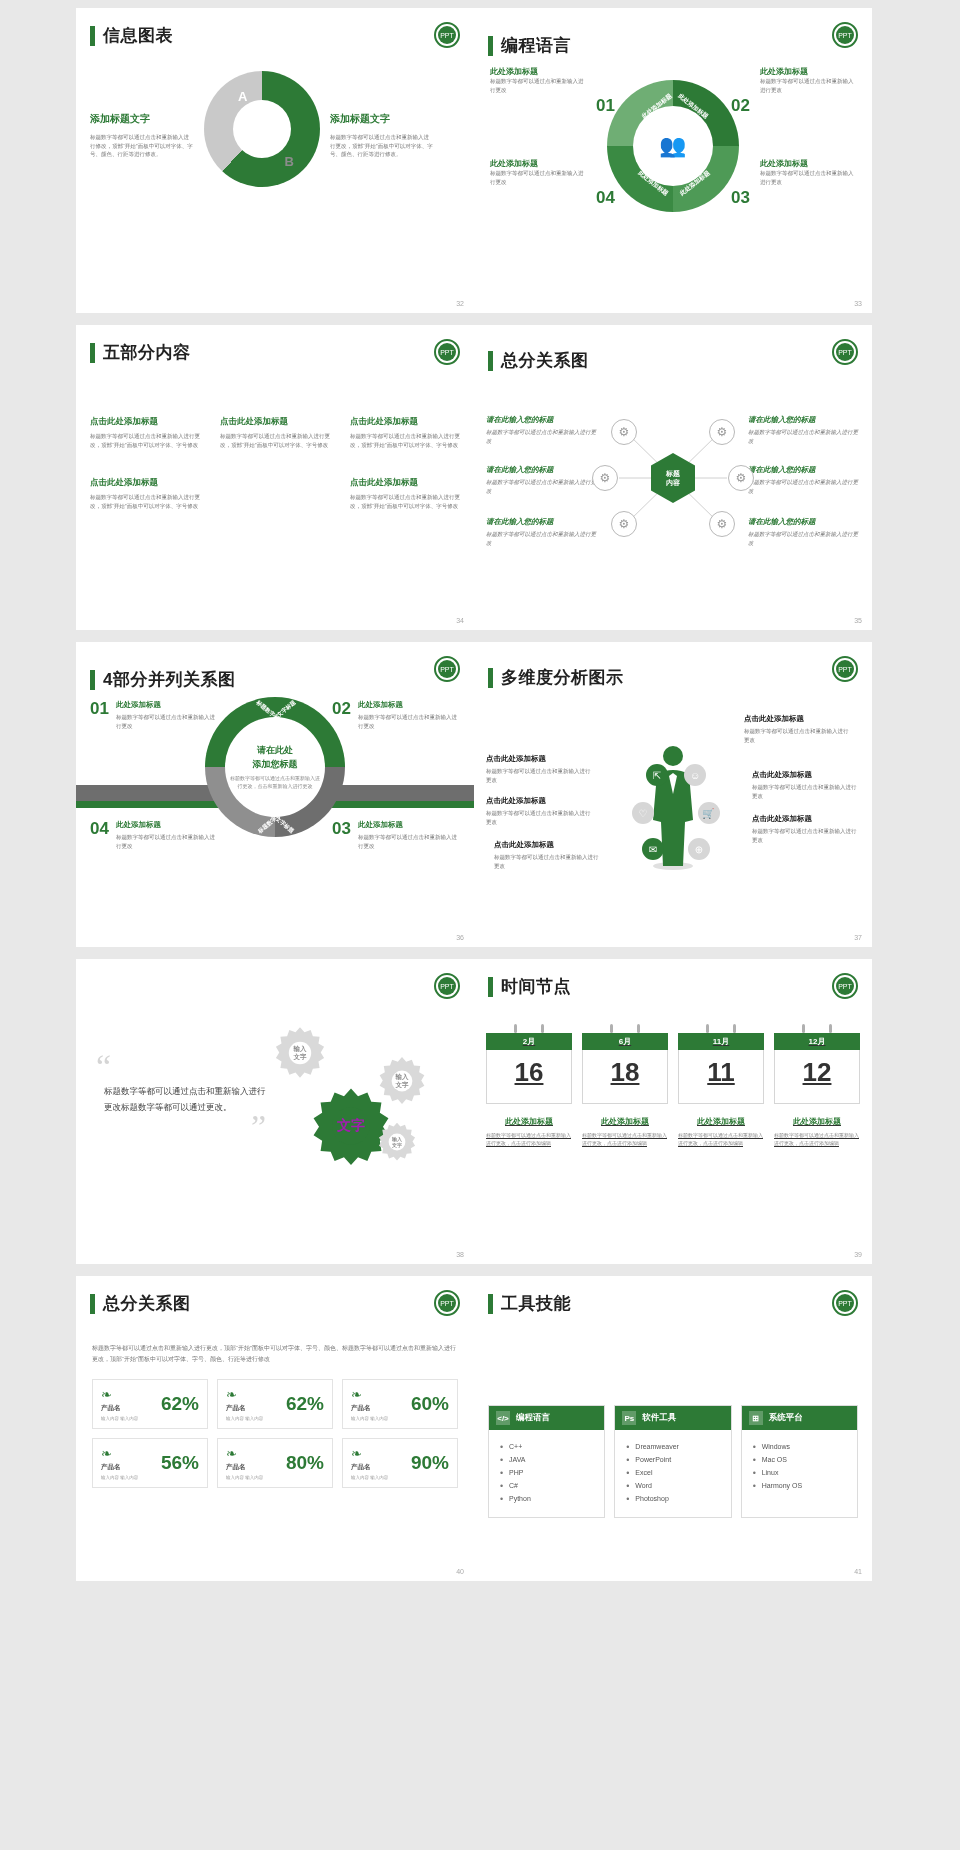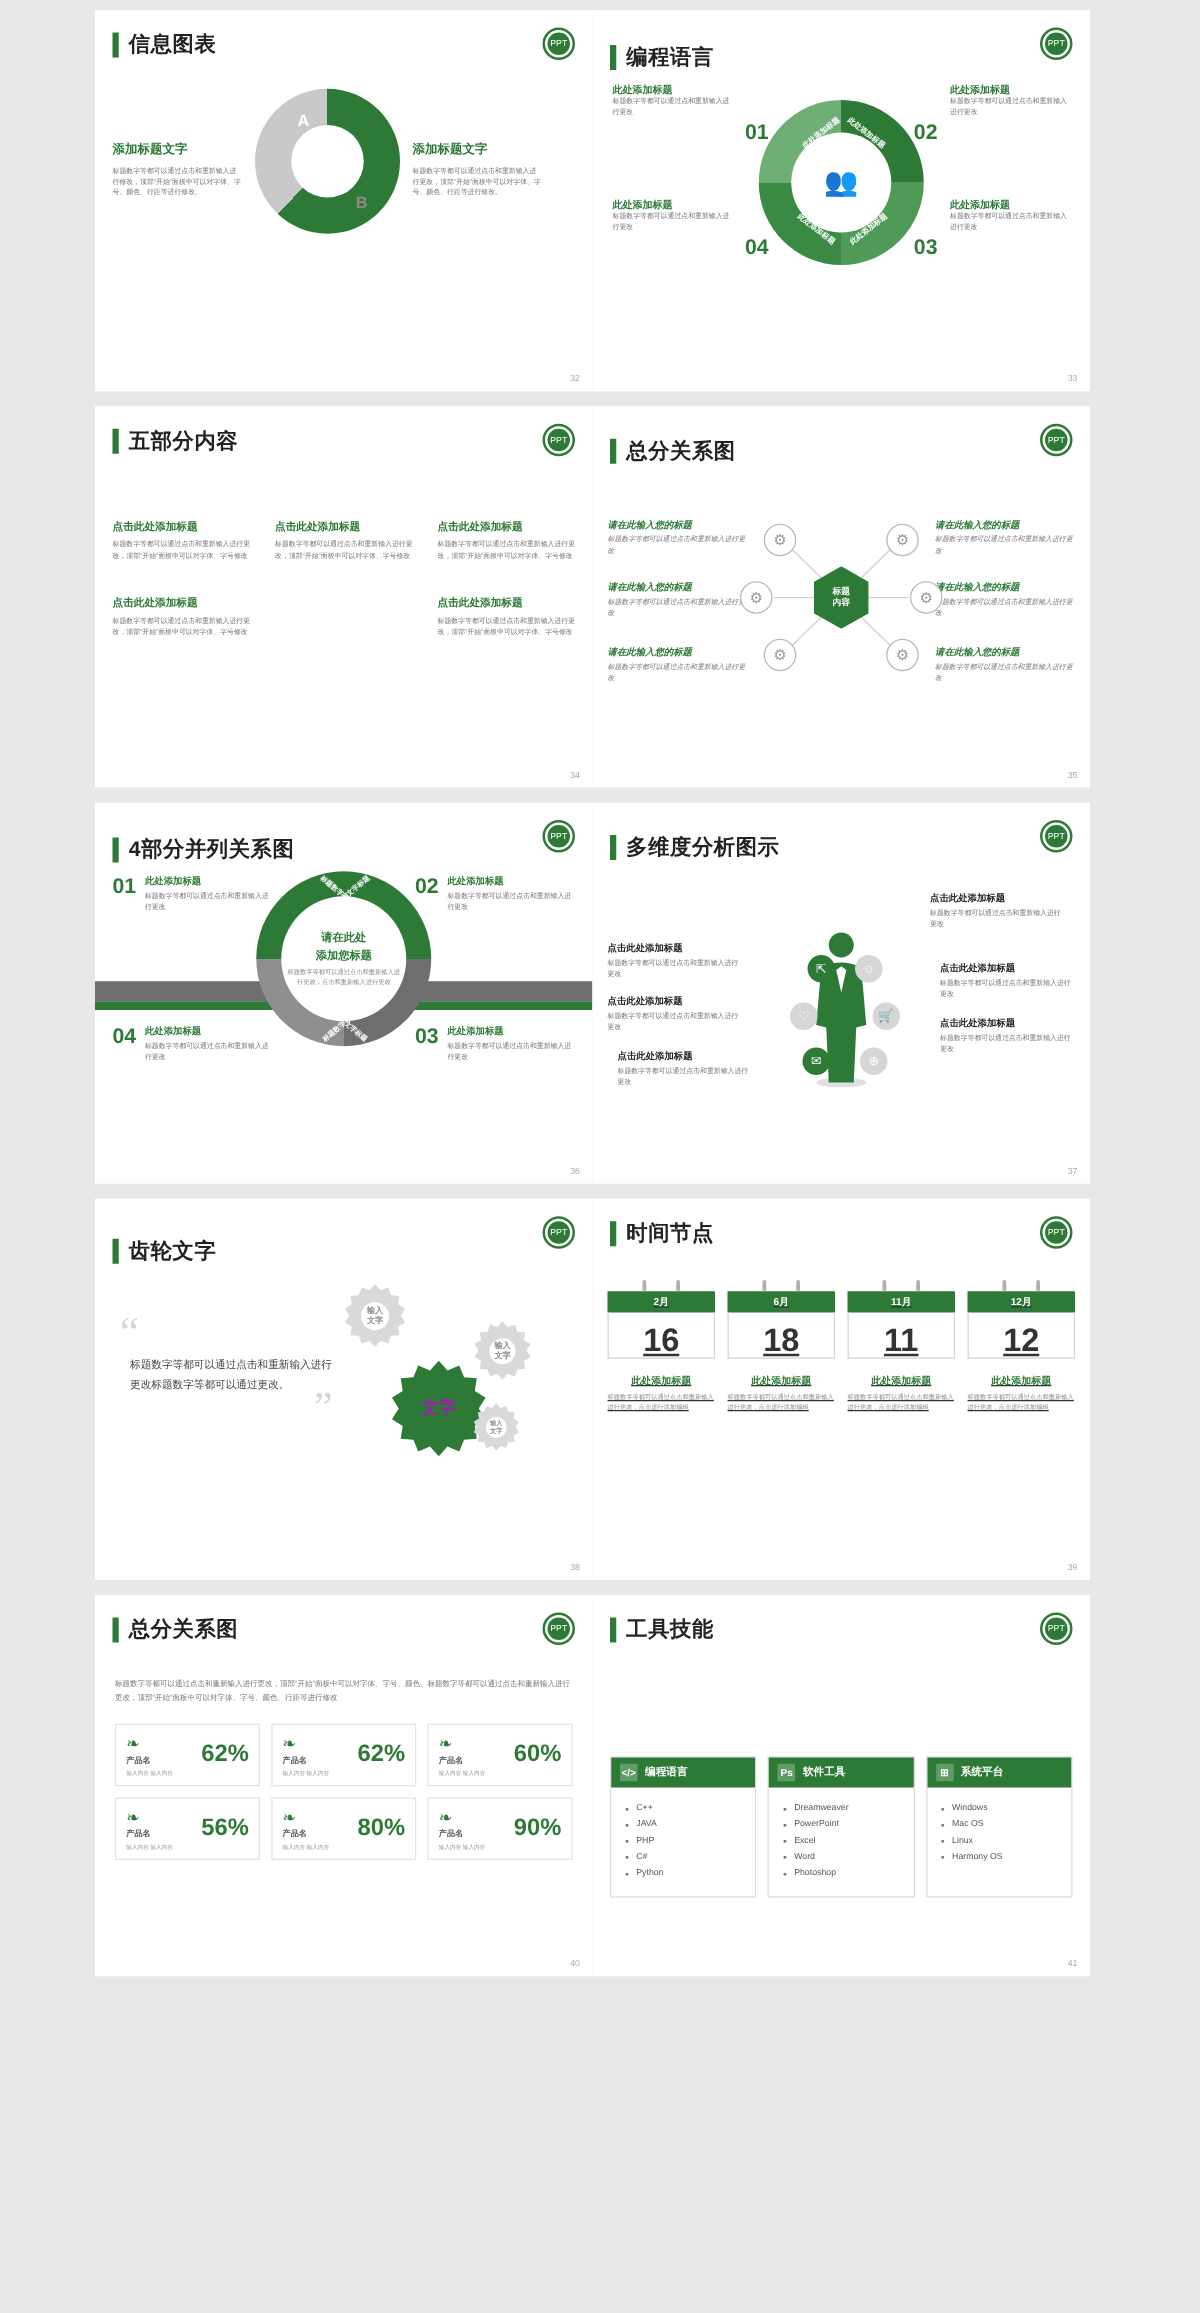--- a/index.html
+++ b/index.html
@@ -188,21 +188,21 @@
   .gear span { font-size: 6.5px; color: #8e8e8e; line-height: 1.25; font-weight: bold; }
   .gear.main span { font-size: 14px; color: #a21caf; }
 
   
   .s39 { padding: 26px 12px 0; }
   .cal-row { display: flex; justify-content: space-between; }
   .cal { width: 86px; text-decoration: underline; }
   .cal .rings { display: flex; justify-content: space-around; padding: 0 16px; }
   .cal .rings i { display: block; width: 3px; height: 9px; background: #b0b0b0; border-radius: 2px; }
   .cal .top { background: #2d7a36; color: #fff; text-align: center; font-size: 8px; font-weight: bold; padding: 3px 0; }
-  .cal .box { border: 1px solid #d6d6d6; border-top: none; text-align: center; padding: 9px 0 1px; }
+  .cal .box { border: 1px solid #d6d6d6; border-top: none; text-align: center; padding: 9px 0 18px; }
   .cal .box .d { font-size: 26px; font-weight: bold; color: #333; line-height: 1; }
   .cal .h { font-size: 8px; font-weight: bold; color: #2d7a36; text-align: center; margin-top: 12px; }
   .cal .b { font-size: 5px; color: #888; line-height: 1.55; margin-top: 5px; }
 
   
   .s40 { padding: 14px 16px 0; }
   .s40 .lead { font-size: 6px; color: #777; line-height: 1.8; }
   .pg { position: relative; margin-top: 14px; display: grid; grid-template-columns: repeat(3, 1fr); gap: 9px; }
   .pcard {
     background: #fff; border: 1px solid #e3e3e3; padding: 7px 8px 7px 8px;
@@ -504,24 +504,20 @@
     </div>
     <div class="t" style="right:12px;top:172px">
       <div class="h">点击此处添加标题</div>
       <div class="bodytxt">标题数字等都可以通过点击和重新输入进行更改</div>
     </div>
 
     <div class="pnum">37</div>
   </div>
 
   <div class="slide s38">
-    <div class="s-head">
-      <div class="s-bar"></div>
-      <div class="s-title">齿轮文字</div>
-    </div>
     <div class="logo">
         <div class="inner">PPT</div>
       </div>
 
     <div class="quote">
       <div class="qm">“</div>
       <div class="qt">标题数字等都可以通过点击和重新输入进行更改标题数字等都可以通过更改。</div>
       <div class="qm qm2">”</div>
     </div>
 

